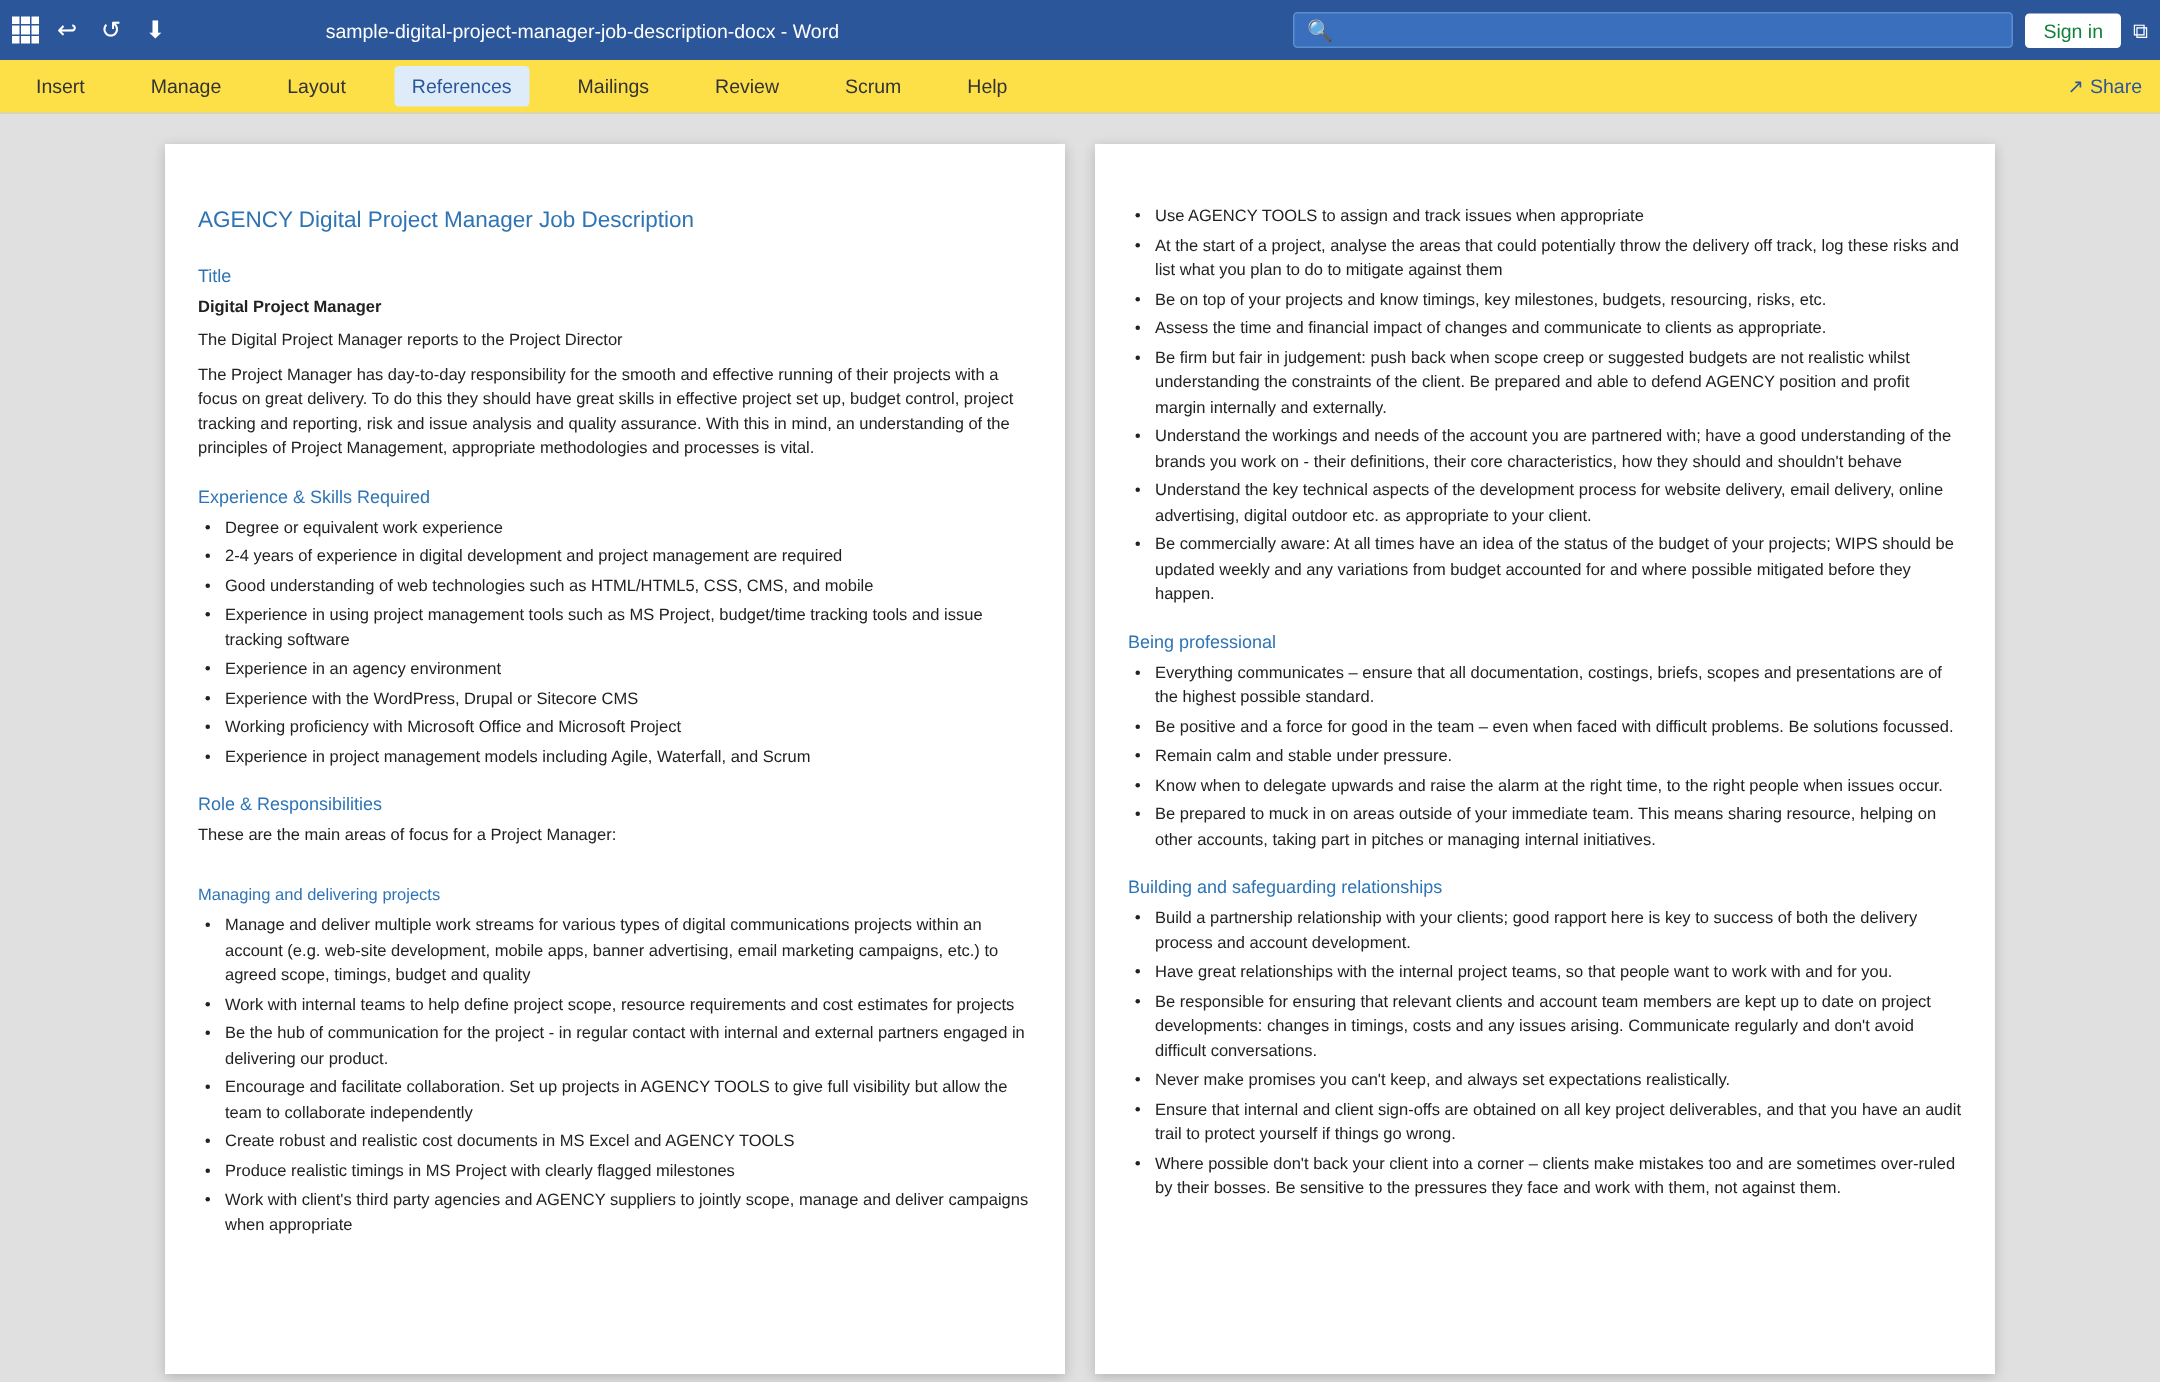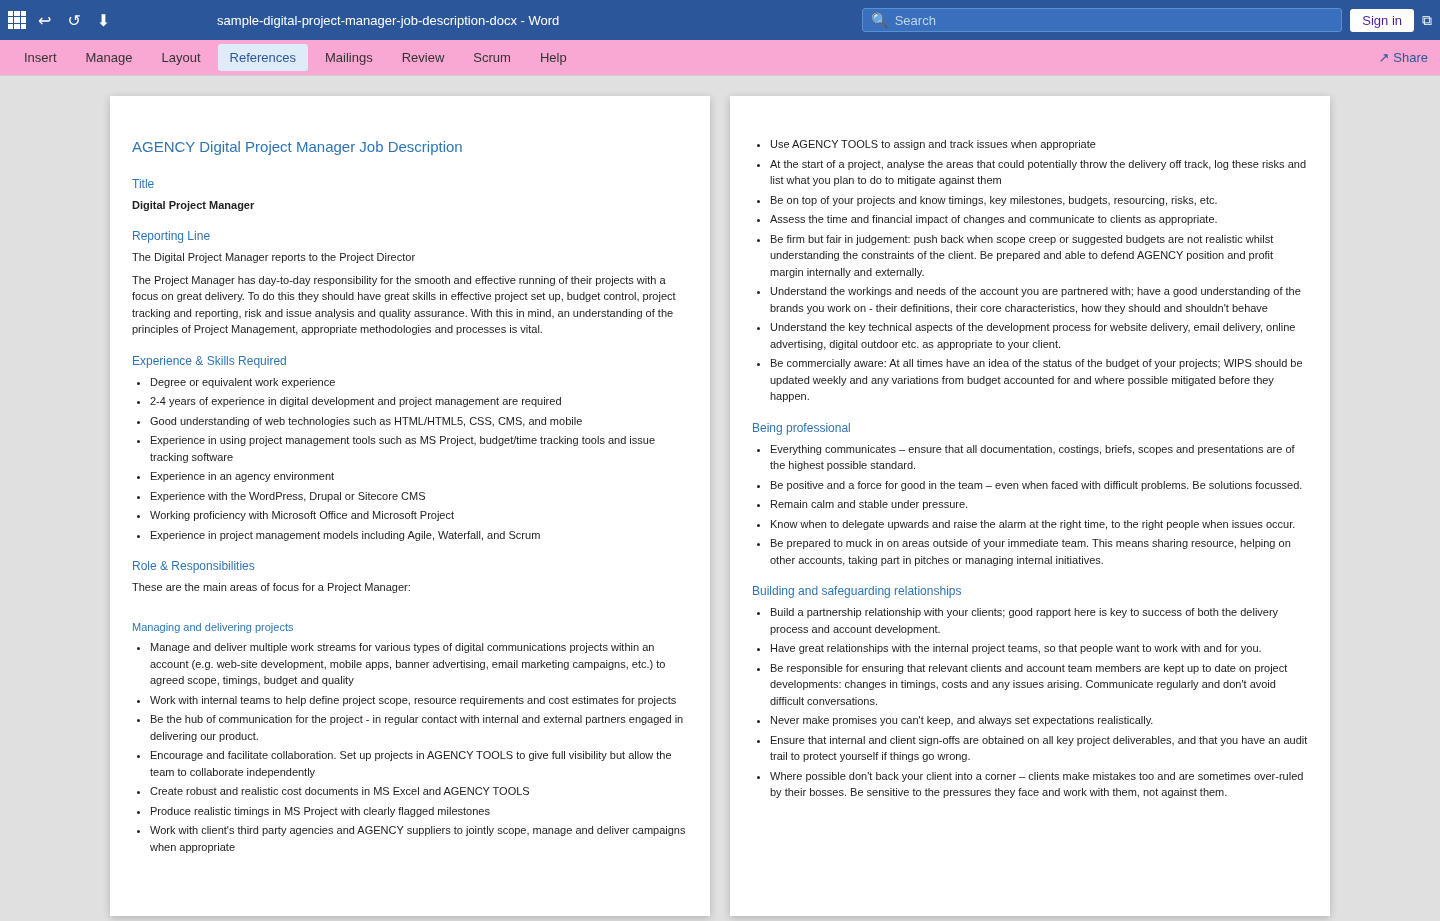--- a/index.html
+++ b/index.html
@@ -35,39 +35,39 @@
       border: none;
       color: white;
       font-size: 13px;
       outline: none;
       width: 100%;
     }
     #titlebar .search-bar input::placeholder { color: #c0d4ee; }
     #titlebar .search-icon { color: #c0d4ee; font-size: 14px; }
     #titlebar .signin-btn {
       background: white;
-      color: #4c1d95;
+      color: #15803d;
       border: none;
       border-radius: 3px;
       padding: 4px 12px;
       font-size: 13px;
       cursor: pointer;
       font-weight: 500;
     }
     #titlebar .restore-btn { color: white; background: none; border: none; font-size: 14px; cursor: pointer; }
 
     
     #menubar {
-      background: #f9a8d4;
+      background: #fde047;
       border-bottom: 1px solid #d0d0d0;
       height: 36px;
       display: flex;
       align-items: center;
       padding: 0 12px;
-      gap: 5px;
+      gap: 20px;
     }
     #menubar .menu-item {
       padding: 6px 12px;
       font-size: 13px;
       cursor: pointer;
       color: #333;
       border-radius: 3px;
     }
     #menubar .menu-item.active { background: #deecf9; color: #2b579a; }
     #menubar .share-btn {
@@ -166,21 +166,20 @@
     </div>
   </div>
   <button class="undo-btn">↩</button>
   <button class="undo-btn">↺</button>
   <button class="undo-btn">⬇</button>
 
   <span class="file-title">sample-digital-project-manager-job-description-docx  -  Word</span>
 
   <div class="search-bar">
     <span class="search-icon">🔍</span>
-    <input type="text" placeholder="Search" style="">
   </div>
 
   <button class="signin-btn">Sign in</button>
   <button class="restore-btn">⧉</button>
 </div>
 
 <div id="menubar">
   <span class="menu-item">Insert</span>
   <span class="menu-item">Manage</span>
   <span class="menu-item">Layout</span>
@@ -196,21 +195,20 @@
 </div>
 
 <div id="doc-area">
 
   <div class="page">
     <div class="doc-title">AGENCY Digital Project Manager Job Description</div>
 
     <div class="section-heading">Title</div>
     <div class="section-content bold">Digital Project Manager</div>
 
-    <div class="section-heading">Reporting Line</div>
     <div class="section-content">The Digital Project Manager reports to the Project Director</div>
 
     <div class="section-content">The Project Manager has day-to-day responsibility for the smooth and effective running of their projects with a focus on great delivery. To do this they should have great skills in effective project set up, budget control, project tracking and reporting, risk and issue analysis and quality assurance. With this in mind, an understanding of the principles of Project Management, appropriate methodologies and processes is vital.</div>
 
     <div class="section-heading">Experience &amp; Skills Required</div>
     <ul class="doc-list">
       <li>Degree or equivalent work experience</li>
       <li>2-4 years of experience in digital development and project management are required</li>
       <li>Good understanding of web technologies such as HTML/HTML5, CSS, CMS, and mobile</li>
       <li>Experience in using project management tools such as MS Project, budget/time tracking tools and issue tracking software</li>

